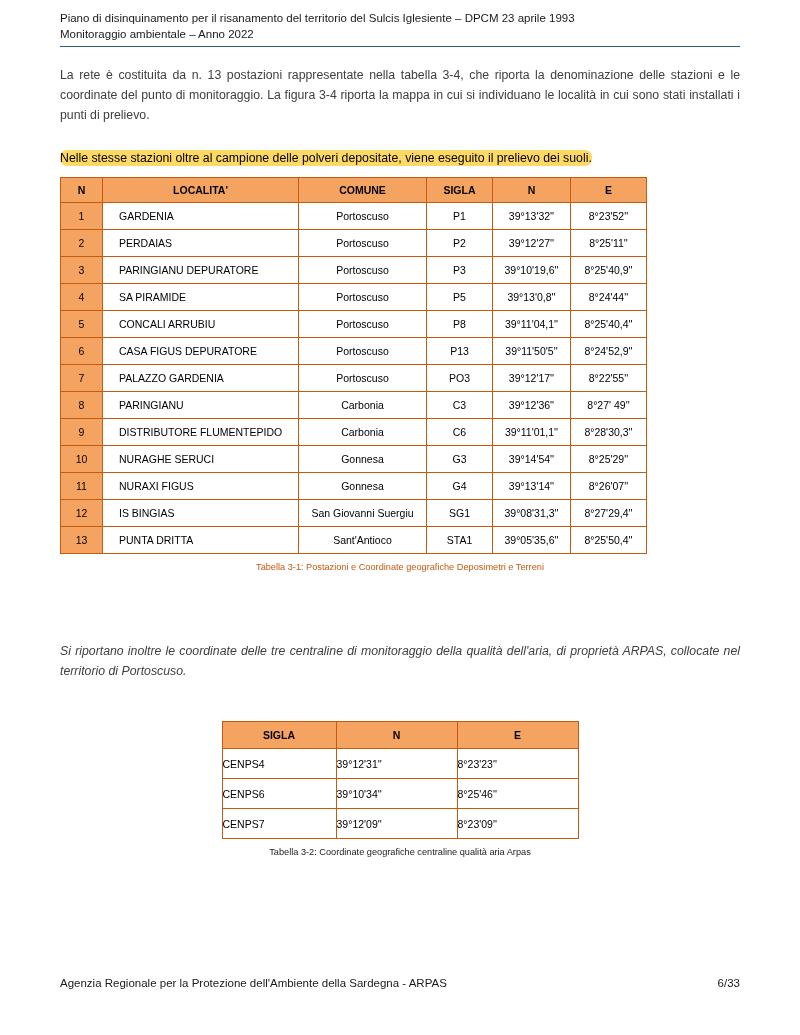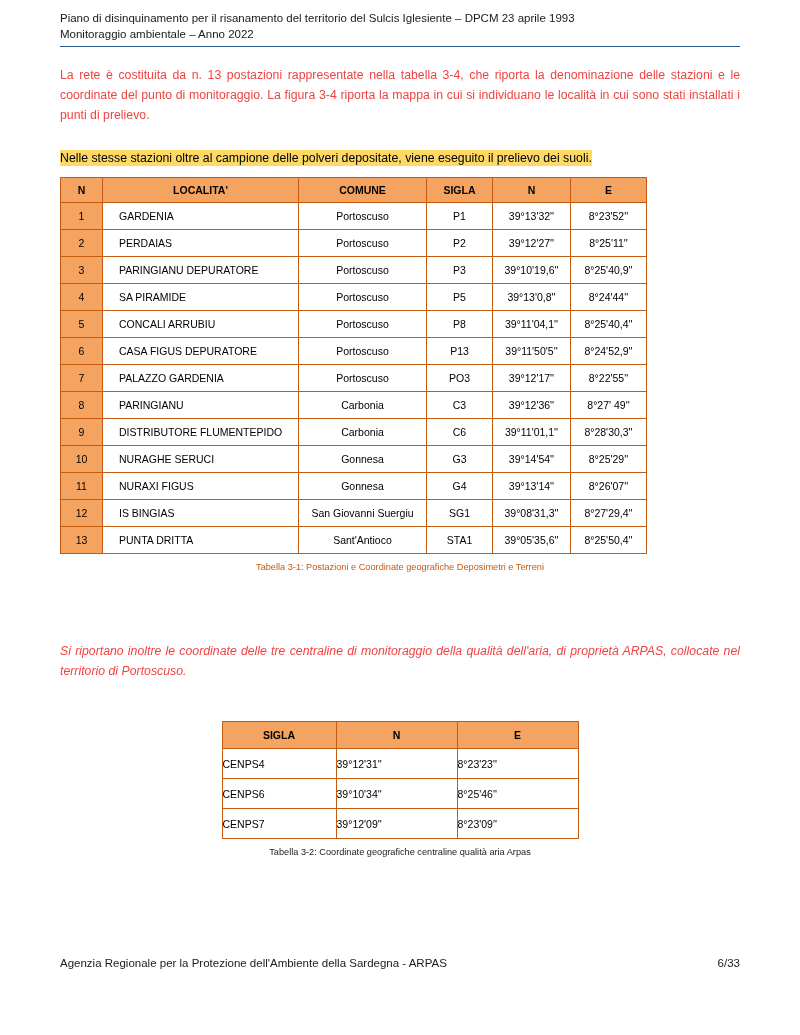--- a/index.html
+++ b/index.html
@@ -34,34 +34,35 @@
     border-top: 1.5px solid #2e5a8a;
     margin: 4px 0 0 0;
   }
 
   
   .para {
     font-size: 12.3px;
     line-height: 20px;
     text-align: justify;
     margin-top: 18px;
-    color: #ef4444;
+    color: #404040;
   }
   .para.second {
     margin-top: 69px;
     font-style: italic;
   }
   .highlight-line {
     margin-top: 24px;
     font-size: 12.3px;
     line-height: 18px;
   }
   .highlight-line span.hl {
     background: #ffd966;
     padding: 1px 0;
+    border-radius: 7px;
   }
 
   
   table.doc-table {
     border-collapse: collapse;
     table-layout: fixed;
   }
   table.doc-table th,
   table.doc-table td {
     border: 1px solid #c55a11;
@@ -128,21 +129,21 @@
   }
   table.table2 th {
     height: 26px;
   }
 
   
   .footer {
     position: absolute;
     left: 60px;
     right: 60px;
-    bottom: 66px;
+    bottom: 46px;
     display: flex;
     justify-content: space-between;
     align-items: baseline;
     font-size: 11.5px;
     color: #1a1a1a;
   }
 </style>
 </head>
 <body>
 

